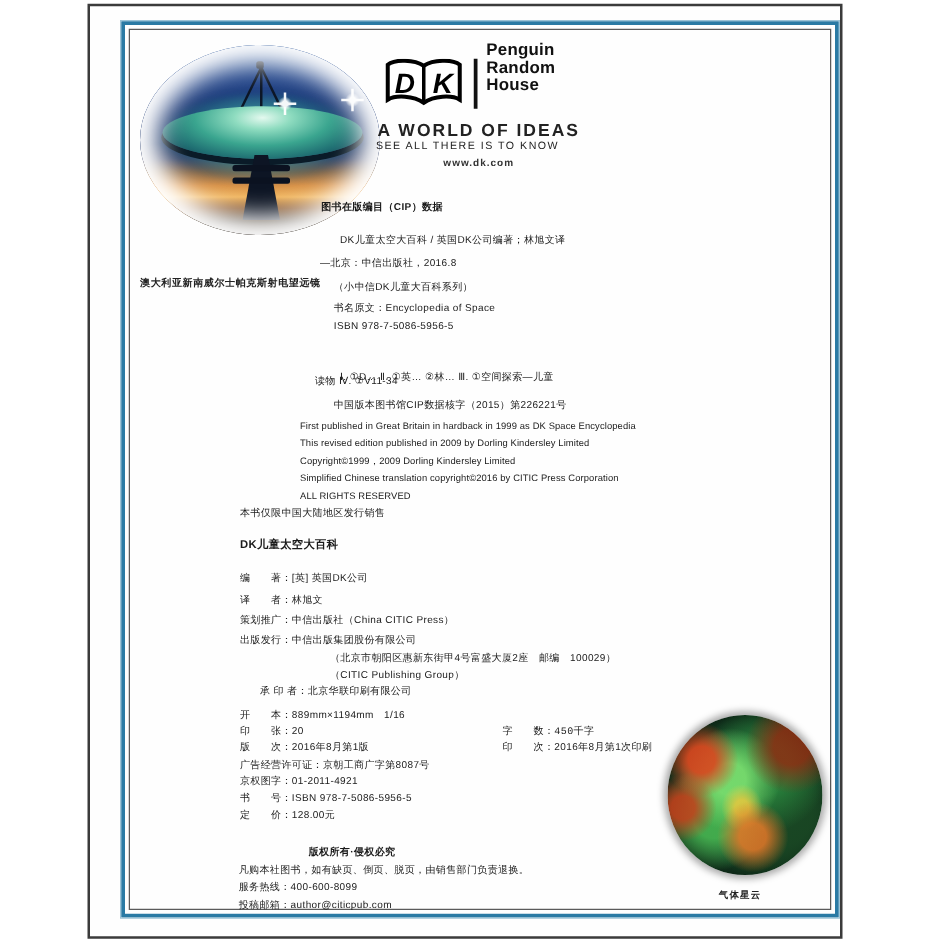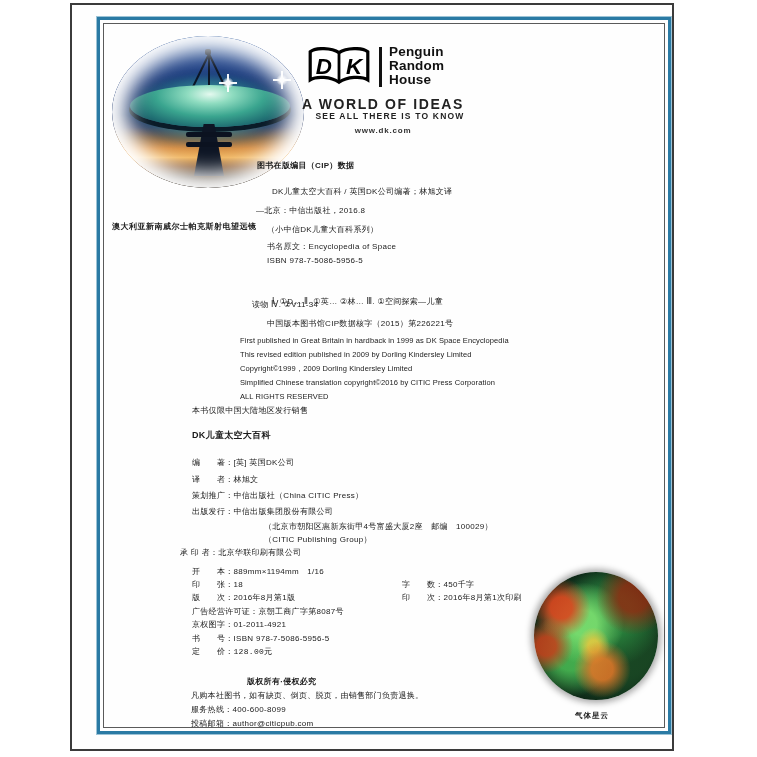--- a/index.html
+++ b/index.html
@@ -40,23 +40,23 @@
       linear-gradient(#fff,#fff) center/100% 2px no-repeat,
       radial-gradient(circle,#fff 0 18%,transparent 45%);
   }
   .sp1 { left:107px; top:38px; } .sp2 { left:161px; top:35px; }
   .tele-fade { left:0; top:0; width:100%; height:100%; border-radius:50%;
     box-shadow:inset 0 0 20px 15px #ffffff; }
   .tele-caption { left:112px; top:188px; font-size:8px; letter-spacing:.5px; color:#222; font-weight:bold;margin-top:33px; }
   
   .dk-logo { left:307px; top:47px; width:64px; height:40px; }
   .logo-divider { left:379px; top:47px; width:3px; height:40px; background:#111; }
-  .prh { left:389px; top:45px; font-weight:800; font-size:13.5px; line-height:14px; letter-spacing:.2px; color:#111; }
+  .prh { left:389px; top:33px; font-weight:800; font-size:13.5px; line-height:14px; letter-spacing:.2px; color:#111; }
   .tagline1 { left:302px; top:96px; width:162px; text-align:center; font-size:14px; font-weight:bold; letter-spacing:1.6px; color:#222; }
-  .tagline2 { left:294px; top:111px; width:192px; text-align:center; font-size:8.5px; font-weight:bold; letter-spacing:1.2px; color:#222; }
+  .tagline2 { left:278px; top:111px; width:192px; text-align:center; font-size:8.5px; font-weight:normal; letter-spacing:1.2px; color:#222; }
   .website { left:302px; top:126px; width:162px; text-align:center; font-size:8px; font-weight:bold; letter-spacing:.8px; color:#333; }
   
   .t { font-size:8px; letter-spacing:.3px; white-space:nowrap; color:#1a1a1a; }
   .tb { font-weight:bold; }
   .en { font-size:7.5px; letter-spacing:.1px;padding-left:48px; }
   
   .nebula { left:534px; top:572px; width:124px; height:128px; border-radius:50%;
     background:
       radial-gradient(circle at 22% 28%, rgba(220,70,30,.9) 0 8%, transparent 22%),
       radial-gradient(circle at 10% 58%, rgba(200,60,25,.85) 0 7%, transparent 20%),
@@ -130,31 +130,31 @@
 <div class="abs t" style="left:192px; top:405px;">本书仅限中国大陆地区发行销售</div>
 
 <div class="abs t tb" style="left:192px; top:429px; font-size:9px;">DK儿童太空大百科</div>
 
 <div class="abs t" style="left:192px; top:457px;">编　　著：[英] 英国DK公司</div>
 <div class="abs t" style="left:192px; top:474px;">译　　者：林旭文</div>
 <div class="abs t" style="left:192px; top:490px;">策划推广：中信出版社（China CITIC Press）</div>
 <div class="abs t" style="left:192px; top:506px;">出版发行：中信出版集团股份有限公司</div>
 <div class="abs t" style="left:264px; top:521px;">（北京市朝阳区惠新东街甲4号富盛大厦2座　邮编　100029）</div>
 <div class="abs t" style="left:264px; top:534px;">（CITIC Publishing Group）</div>
-<div class="abs t" style="left:180px; top:547px;">承 印 者：北京华联印刷有限公司</div>
+<div class="abs t" style="left:208px; top:547px;">承 印 者：北京华联印刷有限公司</div>
 
 <div class="abs t" style="left:192px; top:566px;">开　　本：889mm×1194mm　1/16</div>
-<div class="abs t" style="left:192px; top:579px;">印　　张：18</div>
-<div class="abs t" style="left:402px; top:579px;">字　　数：450千字</div>
+<div class="abs t" style="left:192px; top:579px;">印　　张：20</div>
+<div class="abs t" style="left:402px; top:579px;font-family:Liberation Mono, monospace;">字　　数：450千字</div>
 <div class="abs t" style="left:192px; top:592px;">版　　次：2016年8月第1版</div>
 <div class="abs t" style="left:402px; top:592px;">印　　次：2016年8月第1次印刷</div>
 <div class="abs t" style="left:192px; top:606px;">广告经营许可证：京朝工商广字第8087号</div>
 <div class="abs t" style="left:192px; top:619px;">京权图字：01-2011-4921</div>
 <div class="abs t" style="left:192px; top:633px;">书　　号：ISBN 978-7-5086-5956-5</div>
-<div class="abs t" style="left:192px; top:646px;font-family:Liberation Mono, monospace;">定　　价：128.00元</div>
+<div class="abs t" style="left:192px; top:646px;">定　　价：128.00元</div>
 
 <div class="abs t tb" style="left:247px; top:676px;">版权所有·侵权必究</div>
 <div class="abs t" style="left:191px; top:690px;">凡购本社图书，如有缺页、倒页、脱页，由销售部门负责退换。</div>
 <div class="abs t" style="left:191px; top:704px;">服务热线：400-600-8099</div>
 <div class="abs t" style="left:191px; top:718px;">投稿邮箱：author@citicpub.com</div>
 
 <div class="abs nebula"></div>
 <div class="abs nebula-caption">气体星云</div>
 
 </body></html>

